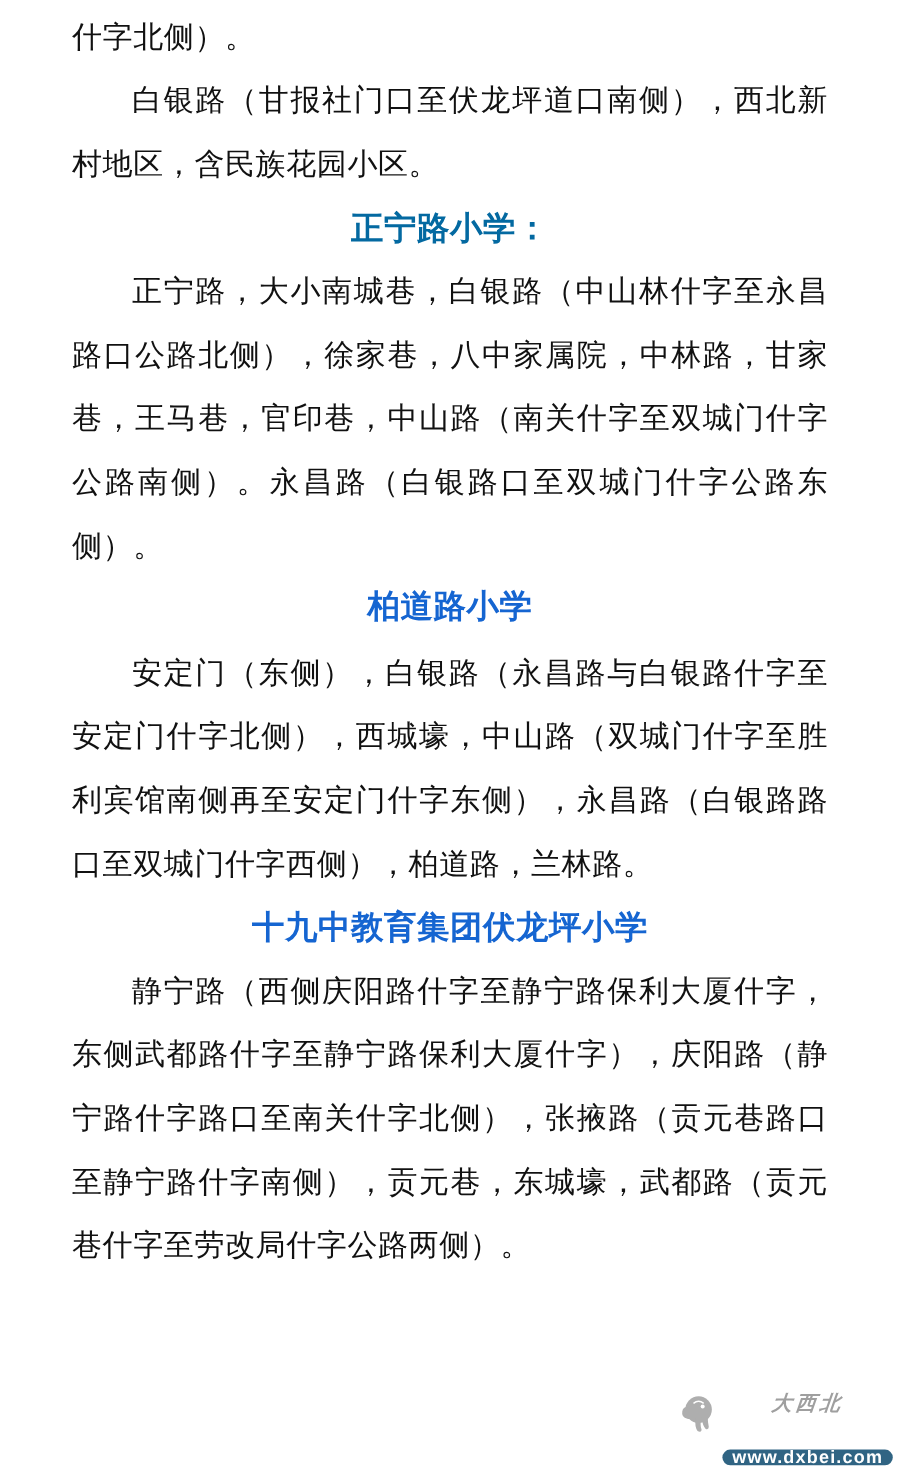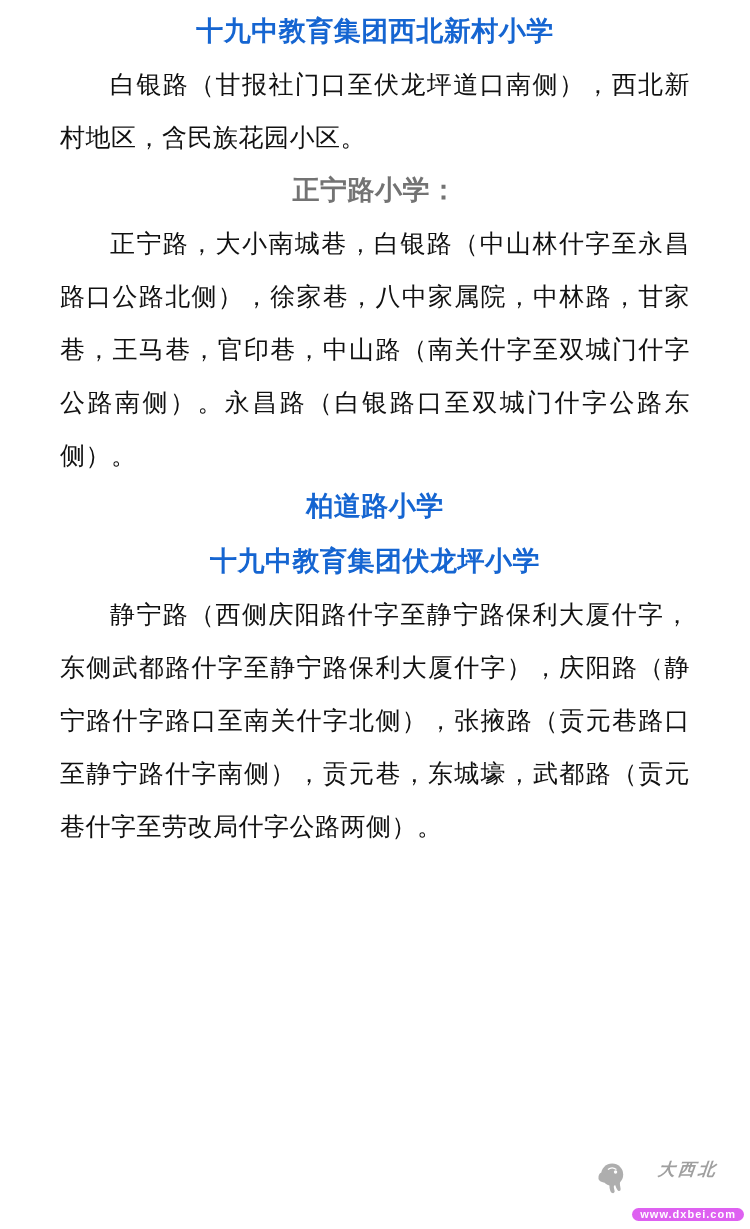--- a/index.html
+++ b/index.html
@@ -64,41 +64,42 @@
   .wm-brand {
     color: #8f8f8f;
     font-weight: bold;
     font-style: italic;
     font-size: 17px;
     line-height: 18px;
     letter-spacing: 3px;
     transform: skewX(-6deg);
   }
   .wm-pill {
-    background: #d946ef;
+    background: #0c4a6e;
     color: #ffffff;
-    font-size: 11px;
+    font-size: 15px;
     line-height: 13px;
     font-weight: bold;
     padding: 0 8px;
     border-radius: 8px;
     letter-spacing: 1px;
     white-space: nowrap;
     margin-top: 29px;
   }
 </style>
 </head>
 <body style="background: rgb(255, 255, 255);">
 
 <div class="doc" style="color: rgb(17, 17, 17);">
-    <p class="heading" style="color: rgb(21, 101, 209);">十九中教育集团西北新村小学</p>
+    <p class="para cont">什字北侧）。</p>
     <p class="para">白银路（甘报社门口至伏龙坪道口南侧），西北新村地区，含民族花园小区。</p>
-    <p class="heading" style="color: #737373;">正宁路小学：</p>
+    <p class="heading" style="color: #0369a1;">正宁路小学：</p>
     <p class="para">正宁路，大小南城巷，白银路（中山林什字至永昌路口公路北侧），徐家巷，八中家属院，中林路，甘家巷，王马巷，官印巷，中山路（南关什字至双城门什字公路南侧）。永昌路（白银路口至双城门什字公路东侧）。</p>
     <p class="heading" style="color: rgb(21, 101, 209); font-family: Liberation Mono, monospace;">柏道路小学</p>
+    <p class="para">安定门（东侧），白银路（永昌路与白银路什字至安定门什字北侧），西城壕，中山路（双城门什字至胜利宾馆南侧再至安定门什字东侧），永昌路（白银路路口至双城门什字西侧），柏道路，兰林路。</p>
     <p class="heading" style="color: rgb(21, 101, 209);">十九中教育集团伏龙坪小学</p>
     <p class="para">静宁路（西侧庆阳路什字至静宁路保利大厦什字，东侧武都路什字至静宁路保利大厦什字），庆阳路（静宁路什字路口至南关什字北侧），张掖路（贡元巷路口至静宁路什字南侧），贡元巷，东城壕，武都路（贡元巷什字至劳改局什字公路两侧）。</p>
   </div>
 
 <div class="watermark">
   <span class="wm-icon">
     <svg viewBox="0 0 40 40" width="34" height="34" xmlns="http://www.w3.org/2000/svg">
       <circle cx="19" cy="16" r="13" fill="#a0a0a0"></circle>
       <path d="M10 14 q-6 -2 -7 4 q-1 6 5 7 q3 1 4 -2 z" fill="#a0a0a0"></path>
       <path d="M16 24 q-1 9 2 13 q3 2 4 -1 q-2 -6 0 -12 z" fill="#a0a0a0"></path>

